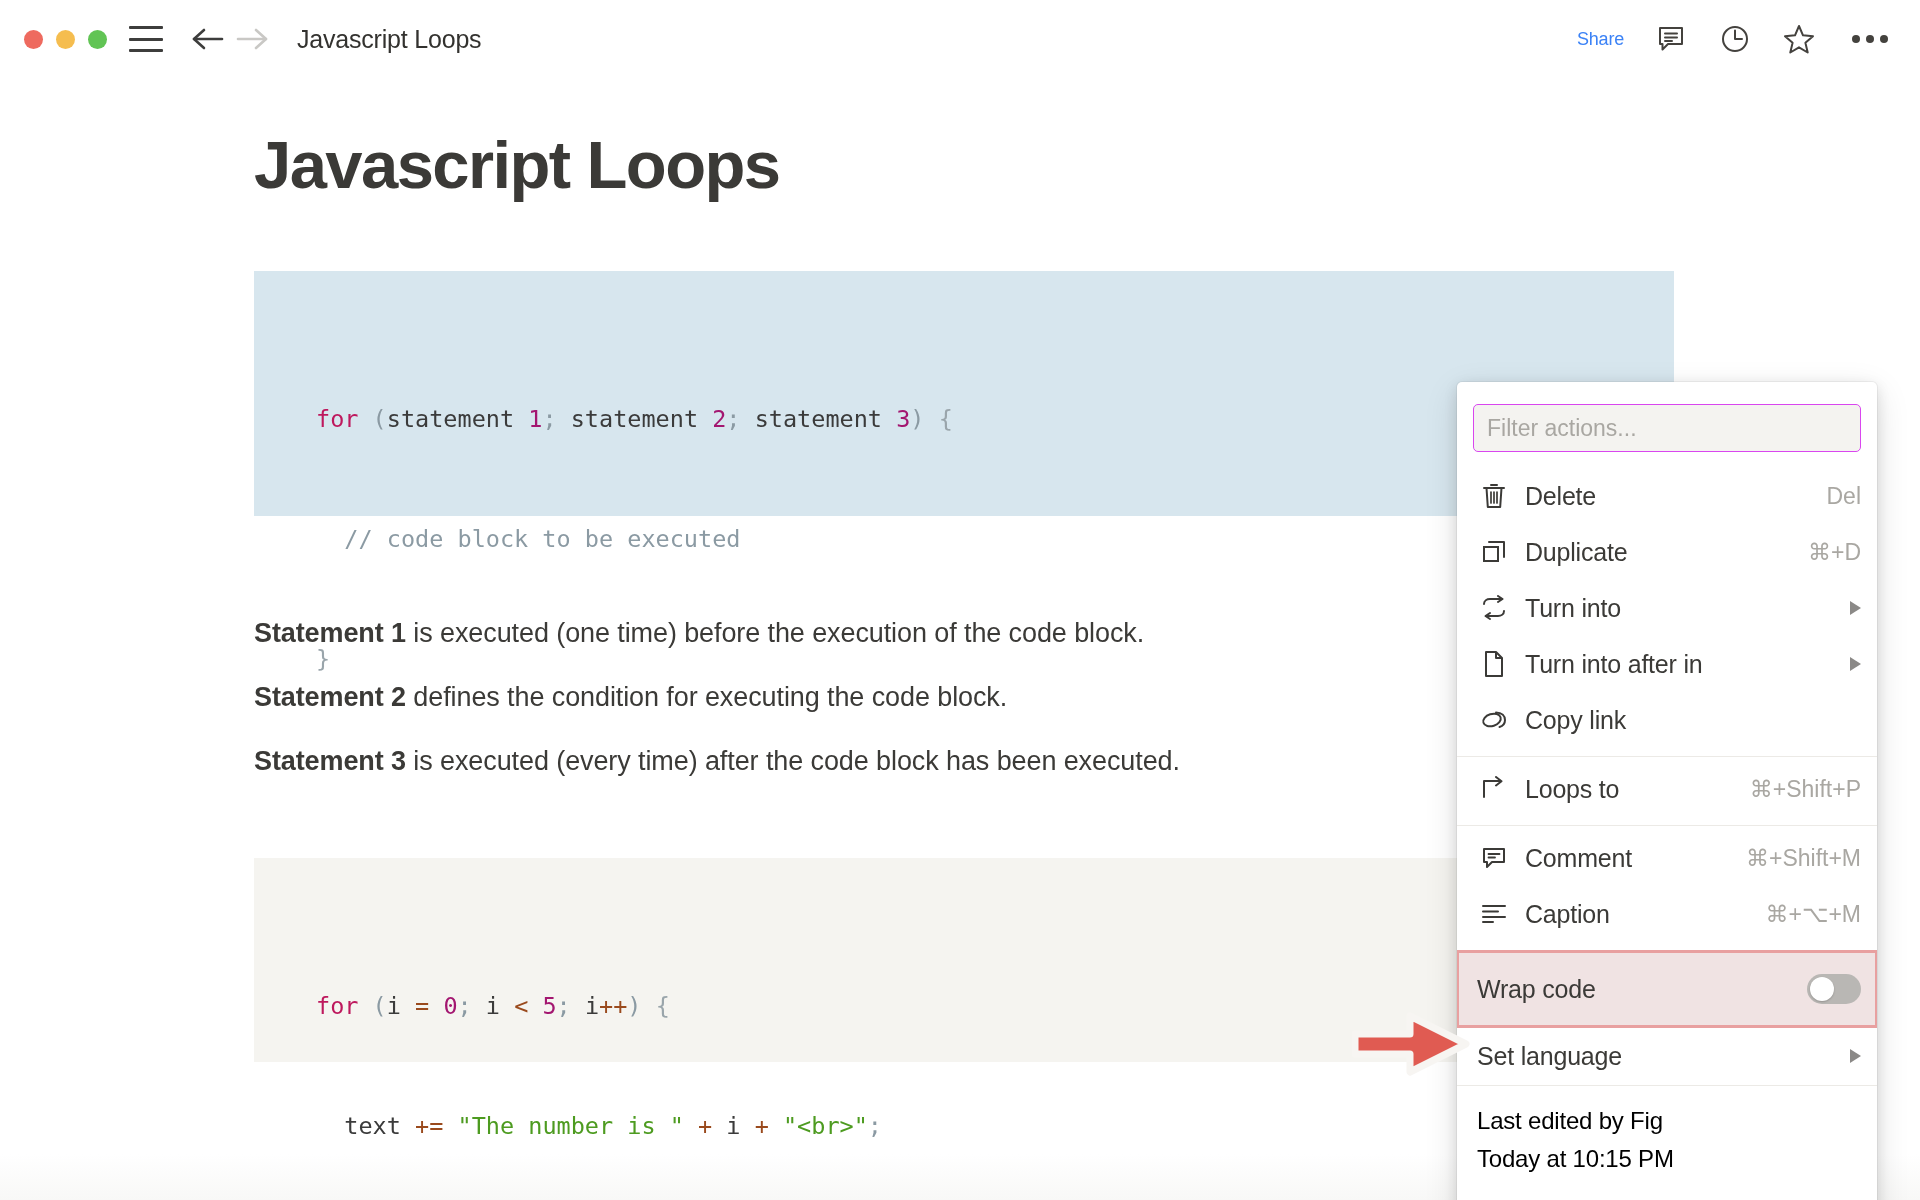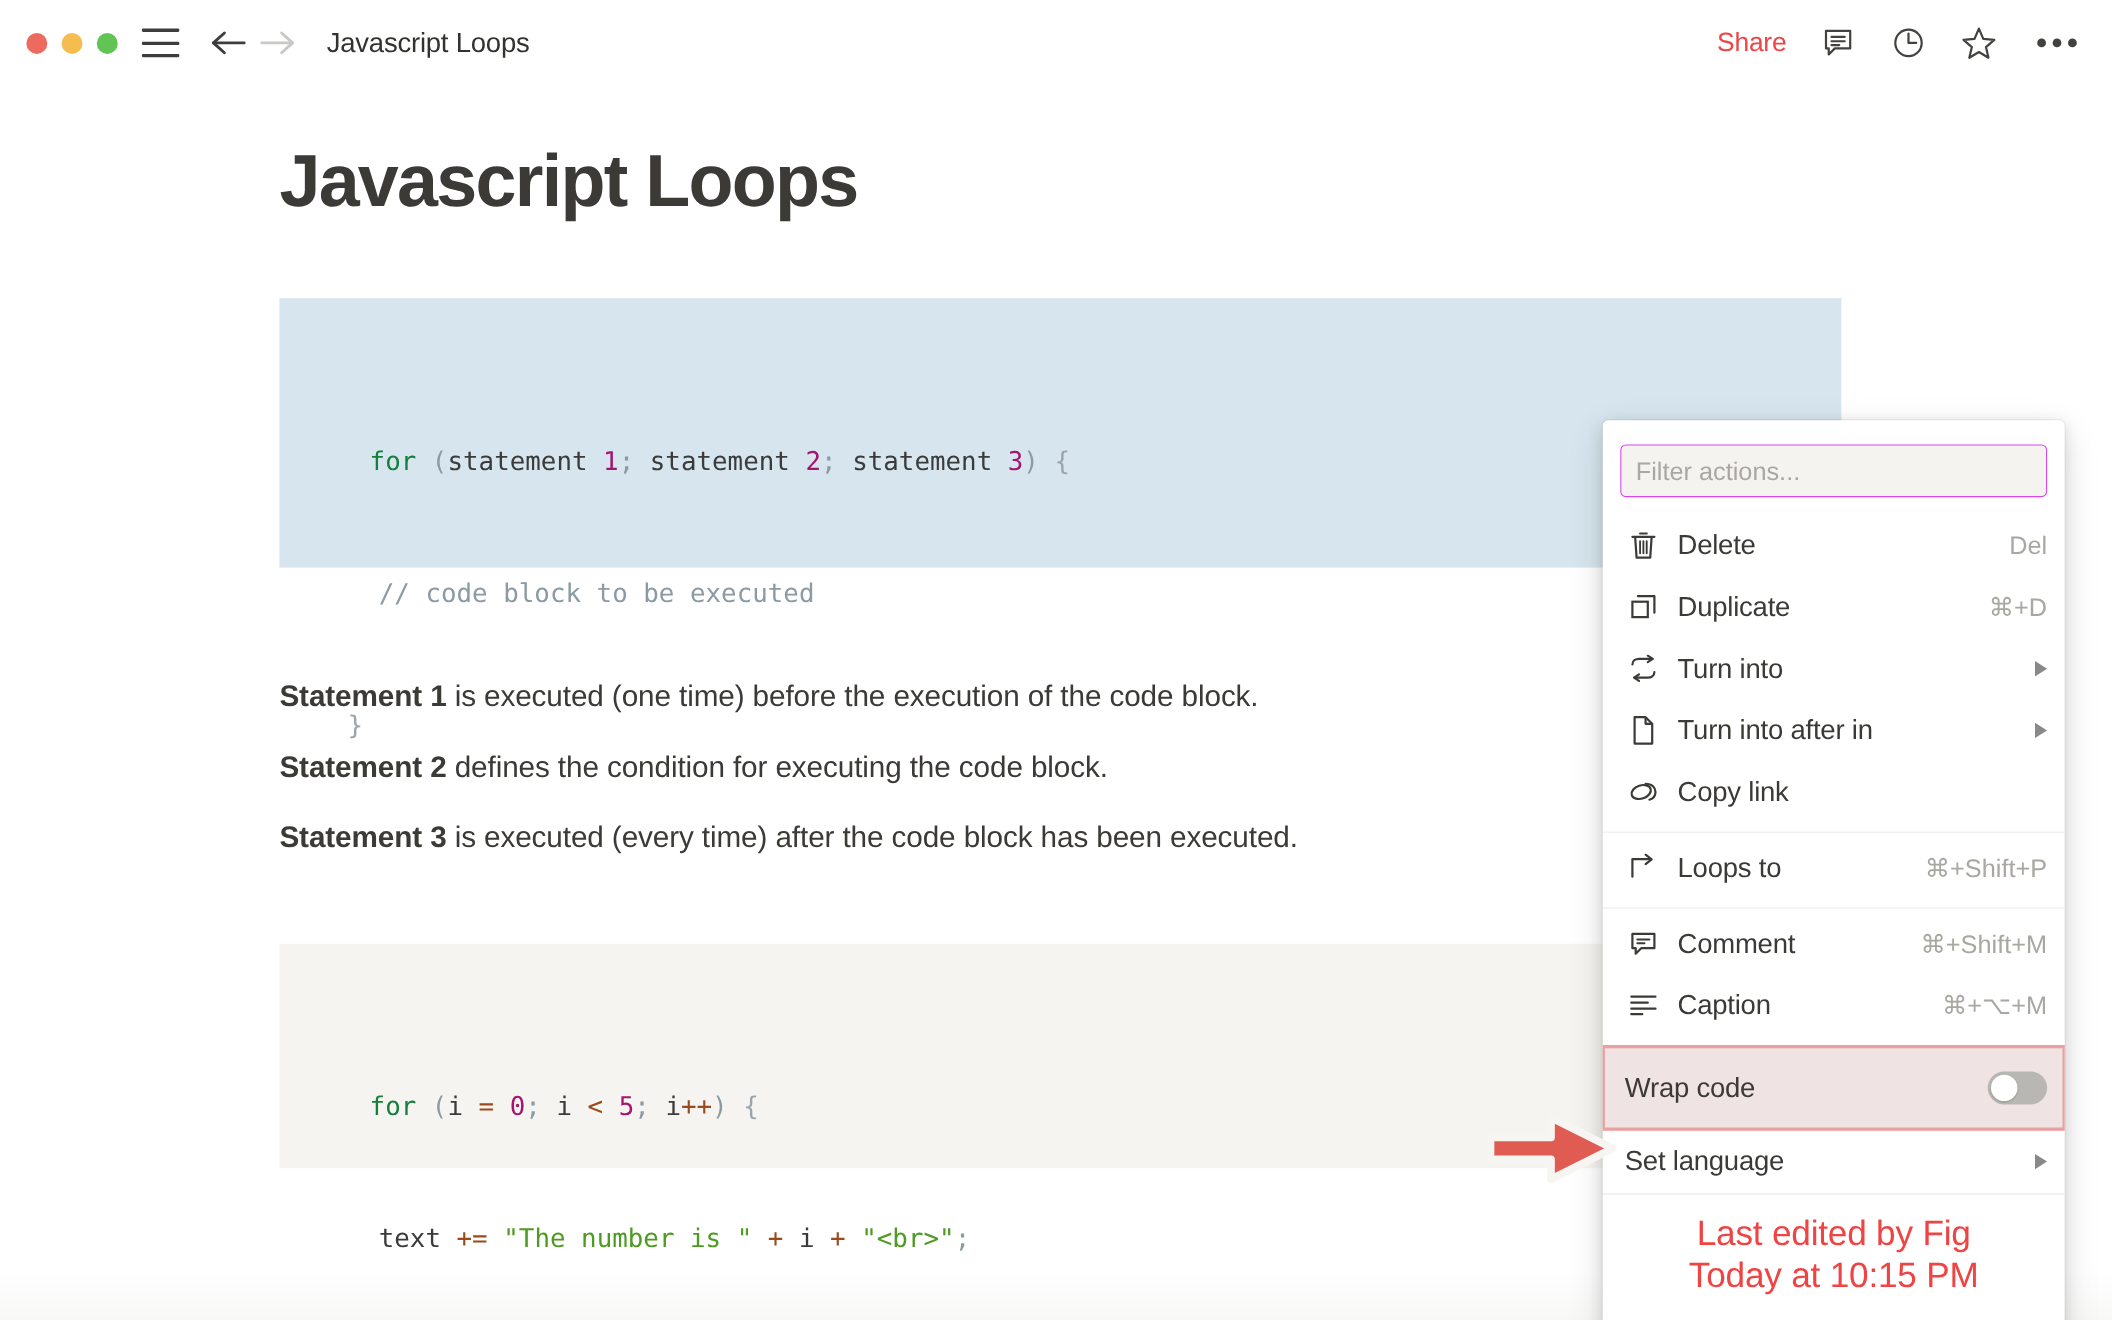--- a/index.html
+++ b/index.html
@@ -45,21 +45,21 @@
 
   #doc-title-bar {
     font-size: 25px; color: #33322f; margin-left: 20px;
     letter-spacing: -0.2px; white-space: nowrap;
   }
 
   #titlebar-right {
     margin-left: auto; display: flex; align-items: center; gap: 30px;
   }
   #share-button {
-    font-size: 24px; color: #ef4444; cursor: pointer; letter-spacing: -0.2px;
+    font-size: 18px; color: #3b82f6; cursor: pointer; letter-spacing: -0.2px;
   }
   .tb-icon { width: 34px; height: 34px; display: flex; align-items: center;
              justify-content: center; cursor: pointer; }
   .dots-icon { display: flex; gap: 6px; align-items: center; cursor: pointer; padding: 6px; }
   .dots-icon span { width: 8px; height: 8px; border-radius: 50%; background: #44423e; display:block; }
 
   
   #page {
     position: absolute; top: 78px; left: 0;
     width: 1920px; height: 1122px;
@@ -83,21 +83,21 @@
     padding: 48px 0 48px 62px;
   }
   #code-block-1 {
     left: 254px; top: 193px; width: 1420px; height: 245px;
     background: #d7e6ee;
   }
   #code-block-2 {
     left: 254px; top: 780px; width: 1420px; height: 204px;
     background: #f5f4f0;
   }
-  .tok-kw      { color: #15803d; margin-left: 20px; }
+  .tok-kw      { color: #be185d; }
   .tok-punct   { color: #8b9aa3; }
   .tok-num     { color: #a31670; }
   .tok-comment { color: #8b9aa3; }
   .tok-str     { color: #4d9b20; }
   .tok-op      { color: #9a4a1d; }
   .tok-plain   { color: #3b3b3b; }
   .tok-brace   { color: #9aa5ab; }
 
   
   .para {
@@ -188,21 +188,21 @@
   }
   .toggle .knob {
     position: absolute; top: 3px; left: 3px;
     width: 24px; height: 24px; border-radius: 50%;
     background: #ffffff;
     box-shadow: 0 1px 2px rgba(0,0,0,0.2);
   }
 
   .menu-footer { padding: 16px 20px 12px 20px; }
   .menu-footer div {
-    font-size: 32px; color: #ef4444; line-height: 38px; letter-spacing: -0.2px; text-align: center;
+    font-size: 24px; color: #000000; line-height: 38px; letter-spacing: -0.2px;
   }
 
   
   #annotation-arrow {
     position: absolute;
     left: 1352px; top: 932px;
     width: 118px; height: 68px;
     z-index: 60;
   }
 

